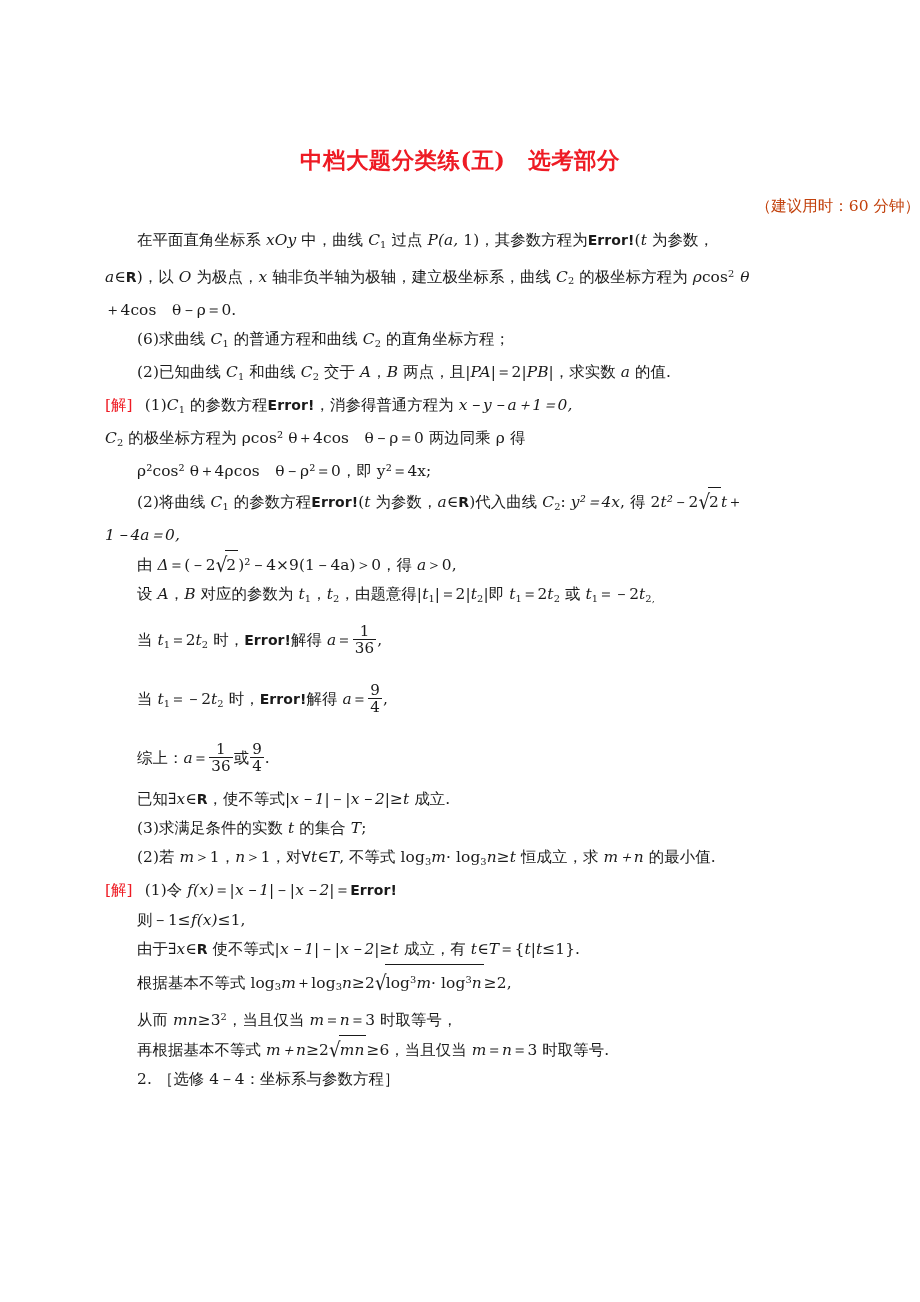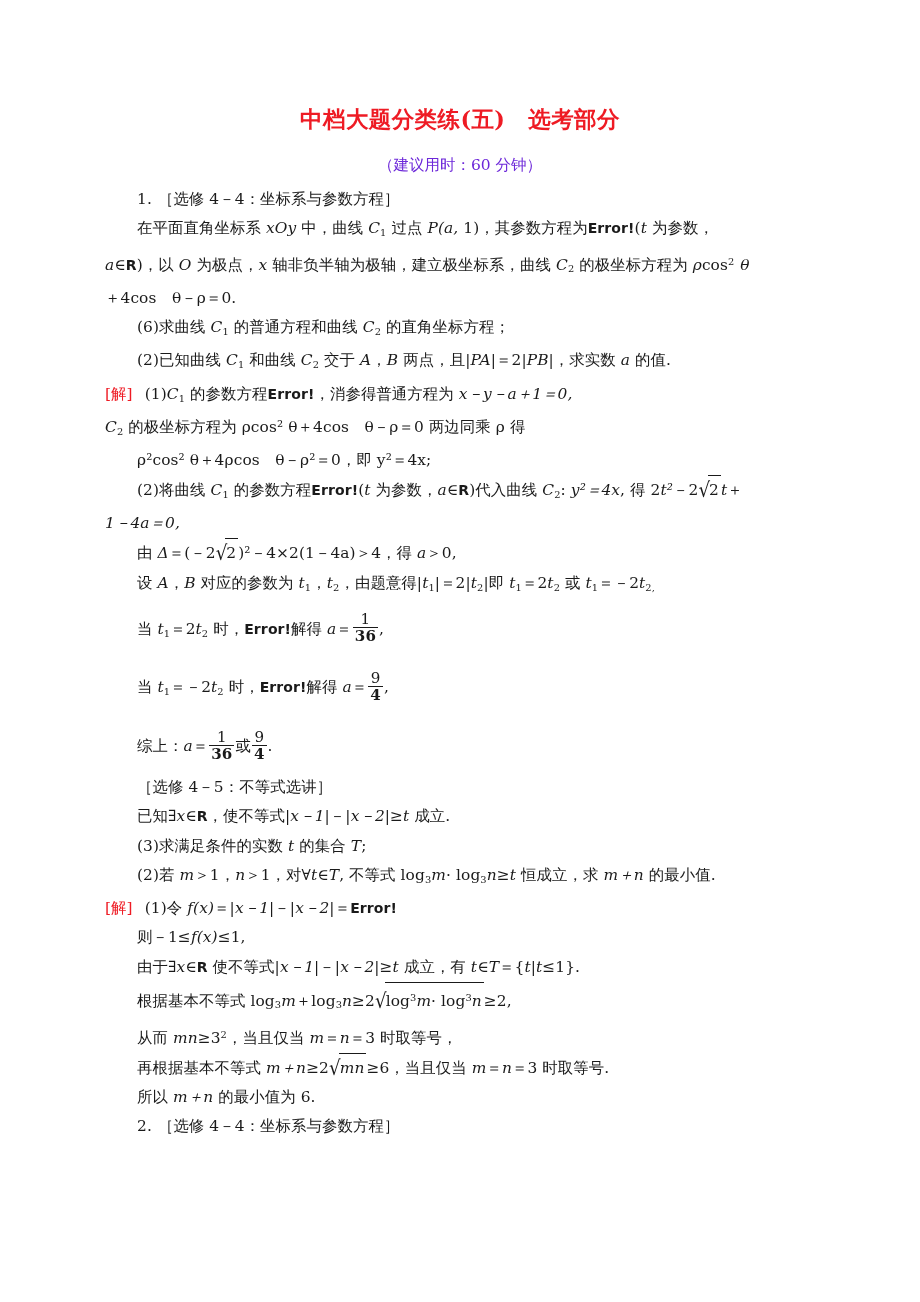--- a/index.html
+++ b/index.html
@@ -12,41 +12,42 @@
     height: 1302px;
     font-family: "DejaVu Serif", "Liberation Serif", serif;
     color: #1a1a1a;
     overflow: hidden;
   }
   .page {
     position: relative;
     width: 920px;
     height: 969px;
     box-sizing: border-box;
+    margin-top: 41px;
   }
   .doc-title {
     position: absolute;
     left: 0;
     top: 104px;
     width: 920px;
     text-align: center;
     color: #ee1b24;
     font-size: 22.5px;
     font-weight: bold;
     letter-spacing: 0.4px;
     font-family: "DejaVu Serif", "Liberation Serif", serif;
   }
   .doc-subtitle {
     position: absolute;
     left: 0;
     top: 155px;
     width: 920px;
-    text-align: center;
+    text-align: right;
     font-size: 15.5px;
-    color: #6d28d9;
+    color: #c2410c;
   }
   .body-block {
     position: absolute;
     left: 105px;
     top: 185px;
     width: 712px;
   }
   .ln {
     font-size: 15.4px;
     line-height: 29.3px;
@@ -97,21 +98,20 @@
     margin: 0 1px;
   }
   .frac .num {
     display: block;
     padding: 0 2px;
   }
   .frac .den {
     display: block;
     border-top: 1.2px solid #1a1a1a;
     padding: 0 2px;
-    font-weight: bold;
   }
   
   .rad {
     display: inline-block;
     position: relative;
     white-space: nowrap;
   }
   .rad > .sign {
     display: inline-block;
     font-size: 1.18em;
@@ -129,23 +129,20 @@
 </head>
 <body>
 
 <div class="page">
 
   <div class="doc-title">中档大题分类练(五)　选考部分</div>
   <div class="doc-subtitle">（建议用时：60 分钟）</div>
 
   <div class="body-block">
 
-    <div class="ln">
-      <span class="ind"></span><span>1.</span><span class="gap-s"></span><span>［选修 4－4：坐标系与参数方程］</span>
-    </div>
 
     <div class="ln">
       <span class="ind"></span><span>在平面直角坐标系 </span><span class="it">xOy</span><span> 中，曲线 </span><span class="it">C</span><sub>1</sub><span> 过点 </span><span class="it">P</span><span class="it">(a,</span><span> 1)</span><span>，其参数方程为</span><span class="bf">Error!</span><span>(</span><span class="it">t</span><span> 为参数，</span>
     </div>
 
     <div class="ln">
       <span class="it">a</span><span>∈</span><span class="bf">R</span><span>)，以 </span><span class="it">O</span><span> 为极点，</span><span class="it">x</span><span> 轴非负半轴为极轴，建立极坐标系，曲线 </span><span class="it">C</span><sub>2</sub><span> 的极坐标方程为 </span><span class="it">ρ</span><span>cos</span><sup>2</sup><span class="gap-s"></span><span class="it">θ</span>
     </div>
 
     <div class="ln">＋4cos　θ－ρ＝0.</div>
@@ -172,42 +169,39 @@
 
     <div class="ln">
       <span class="ind"></span><span>(2)将曲线 </span><span class="it">C</span><sub>1</sub><span> 的参数方程</span><span class="bf">Error!</span><span>(</span><span class="it">t</span><span> 为参数，</span><span class="it">a</span><span>∈</span><span class="bf">R</span><span>)代入曲线 </span><span class="it">C</span><sub>2</sub><span>: </span><span class="it">y²＝4x</span><span>, 得 2</span><span class="it">t²</span><span>－2</span><span class="rad"><span class="sign">√</span><span class="arg">2</span></span><span class="it">t</span><span>＋</span>
     </div>
 
     <div class="ln">
       <span class="it">1－4a＝0,</span>
     </div>
 
     <div class="ln">
-      <span class="ind"></span><span>由 </span><span class="it">Δ</span><span>＝(－2</span><span class="rad"><span class="sign">√</span><span class="arg">2</span></span><span>)²－4×2(1－4a)＞4，得 </span><span class="it">a</span><span>＞0,</span>
+      <span class="ind"></span><span>由 </span><span class="it">Δ</span><span>＝(－2</span><span class="rad"><span class="sign">√</span><span class="arg">2</span></span><span>)²－4×9(1－4a)＞0，得 </span><span class="it">a</span><span>＞0,</span>
     </div>
 
     <div class="ln">
       <span class="ind"></span><span>设 </span><span class="it">A</span><span>，</span><span class="it">B</span><span> 对应的参数为 </span><span class="it">t</span><sub>1</sub><span>，</span><span class="it">t</span><sub>2</sub><span>，由题意得</span>|<span class="it">t</span><sub>1</sub>|<span>＝2</span>|<span class="it">t</span><sub>2</sub>|<span>即 </span><span class="it">t</span><sub>1</sub><span>＝2</span><span class="it">t</span><sub>2</sub><span> 或 </span><span class="it">t</span><sub>1</sub><span>＝－2</span><span class="it">t</span><sub>2,</sub>
     </div>
 
     <div class="ln tall">
       <span class="ind"></span><span>当 </span><span class="it">t</span><sub>1</sub><span>＝2</span><span class="it">t</span><sub>2</sub><span> 时，</span><span class="bf">Error!</span><span>解得 </span><span class="it">a</span><span>＝</span><span class="frac"><span class="num">1</span><span class="den">36</span></span><span>,</span>
     </div>
 
     <div class="ln tall">
       <span class="ind"></span><span>当 </span><span class="it">t</span><sub>1</sub><span>＝－2</span><span class="it">t</span><sub>2</sub><span> 时，</span><span class="bf">Error!</span><span>解得 </span><span class="it">a</span><span>＝</span><span class="frac"><span class="num">9</span><span class="den">4</span></span><span>,</span>
     </div>
 
     <div class="ln tall">
       <span class="ind"></span><span>综上：</span><span class="it">a</span><span>＝</span><span class="frac"><span class="num">1</span><span class="den">36</span></span><span>或</span><span class="frac"><span class="num">9</span><span class="den">4</span></span><span>.</span>
     </div>
 
-    <div class="ln">
-      <span class="ind"></span><span>［选修 4－5：不等式选讲］</span>
-    </div>
 
     <div class="ln">
       <span class="ind"></span><span>已知</span><span>∃</span><span class="it">x</span><span>∈</span><span class="bf">R</span><span>，使不等式</span>|<span class="it">x－1</span>|<span>－</span>|<span class="it">x－2</span>|<span>≥</span><span class="it">t</span><span> 成立.</span>
     </div>
 
     <div class="ln">
       <span class="ind"></span><span>(3)求满足条件的实数 </span><span class="it">t</span><span> 的集合 </span><span class="it">T</span><span>;</span>
     </div>
 
     <div class="ln">
@@ -232,22 +226,19 @@
     </div>
 
     <div class="ln">
       <span class="ind"></span><span>从而 </span><span class="it">mn</span><span>≥3</span><sup>2</sup><span>，当且仅当 </span><span class="it">m</span><span>＝</span><span class="it">n</span><span>＝3 时取等号，</span>
     </div>
 
     <div class="ln">
       <span class="ind"></span><span>再根据基本不等式 </span><span class="it">m＋n</span><span>≥2</span><span class="rad"><span class="sign">√</span><span class="arg it">mn</span></span><span>≥6，当且仅当 </span><span class="it">m</span><span>＝</span><span class="it">n</span><span>＝3 时取等号.</span>
     </div>
 
-    <div class="ln">
-      <span class="ind"></span><span>所以 </span><span class="it">m＋n</span><span> 的最小值为 6.</span>
-    </div>
 
     <div class="ln">
       <span class="ind"></span><span>2.</span><span class="gap-s"></span><span>［选修 4－4：坐标系与参数方程］</span>
     </div>
 
   </div>
 </div>
 
 </body></html>

